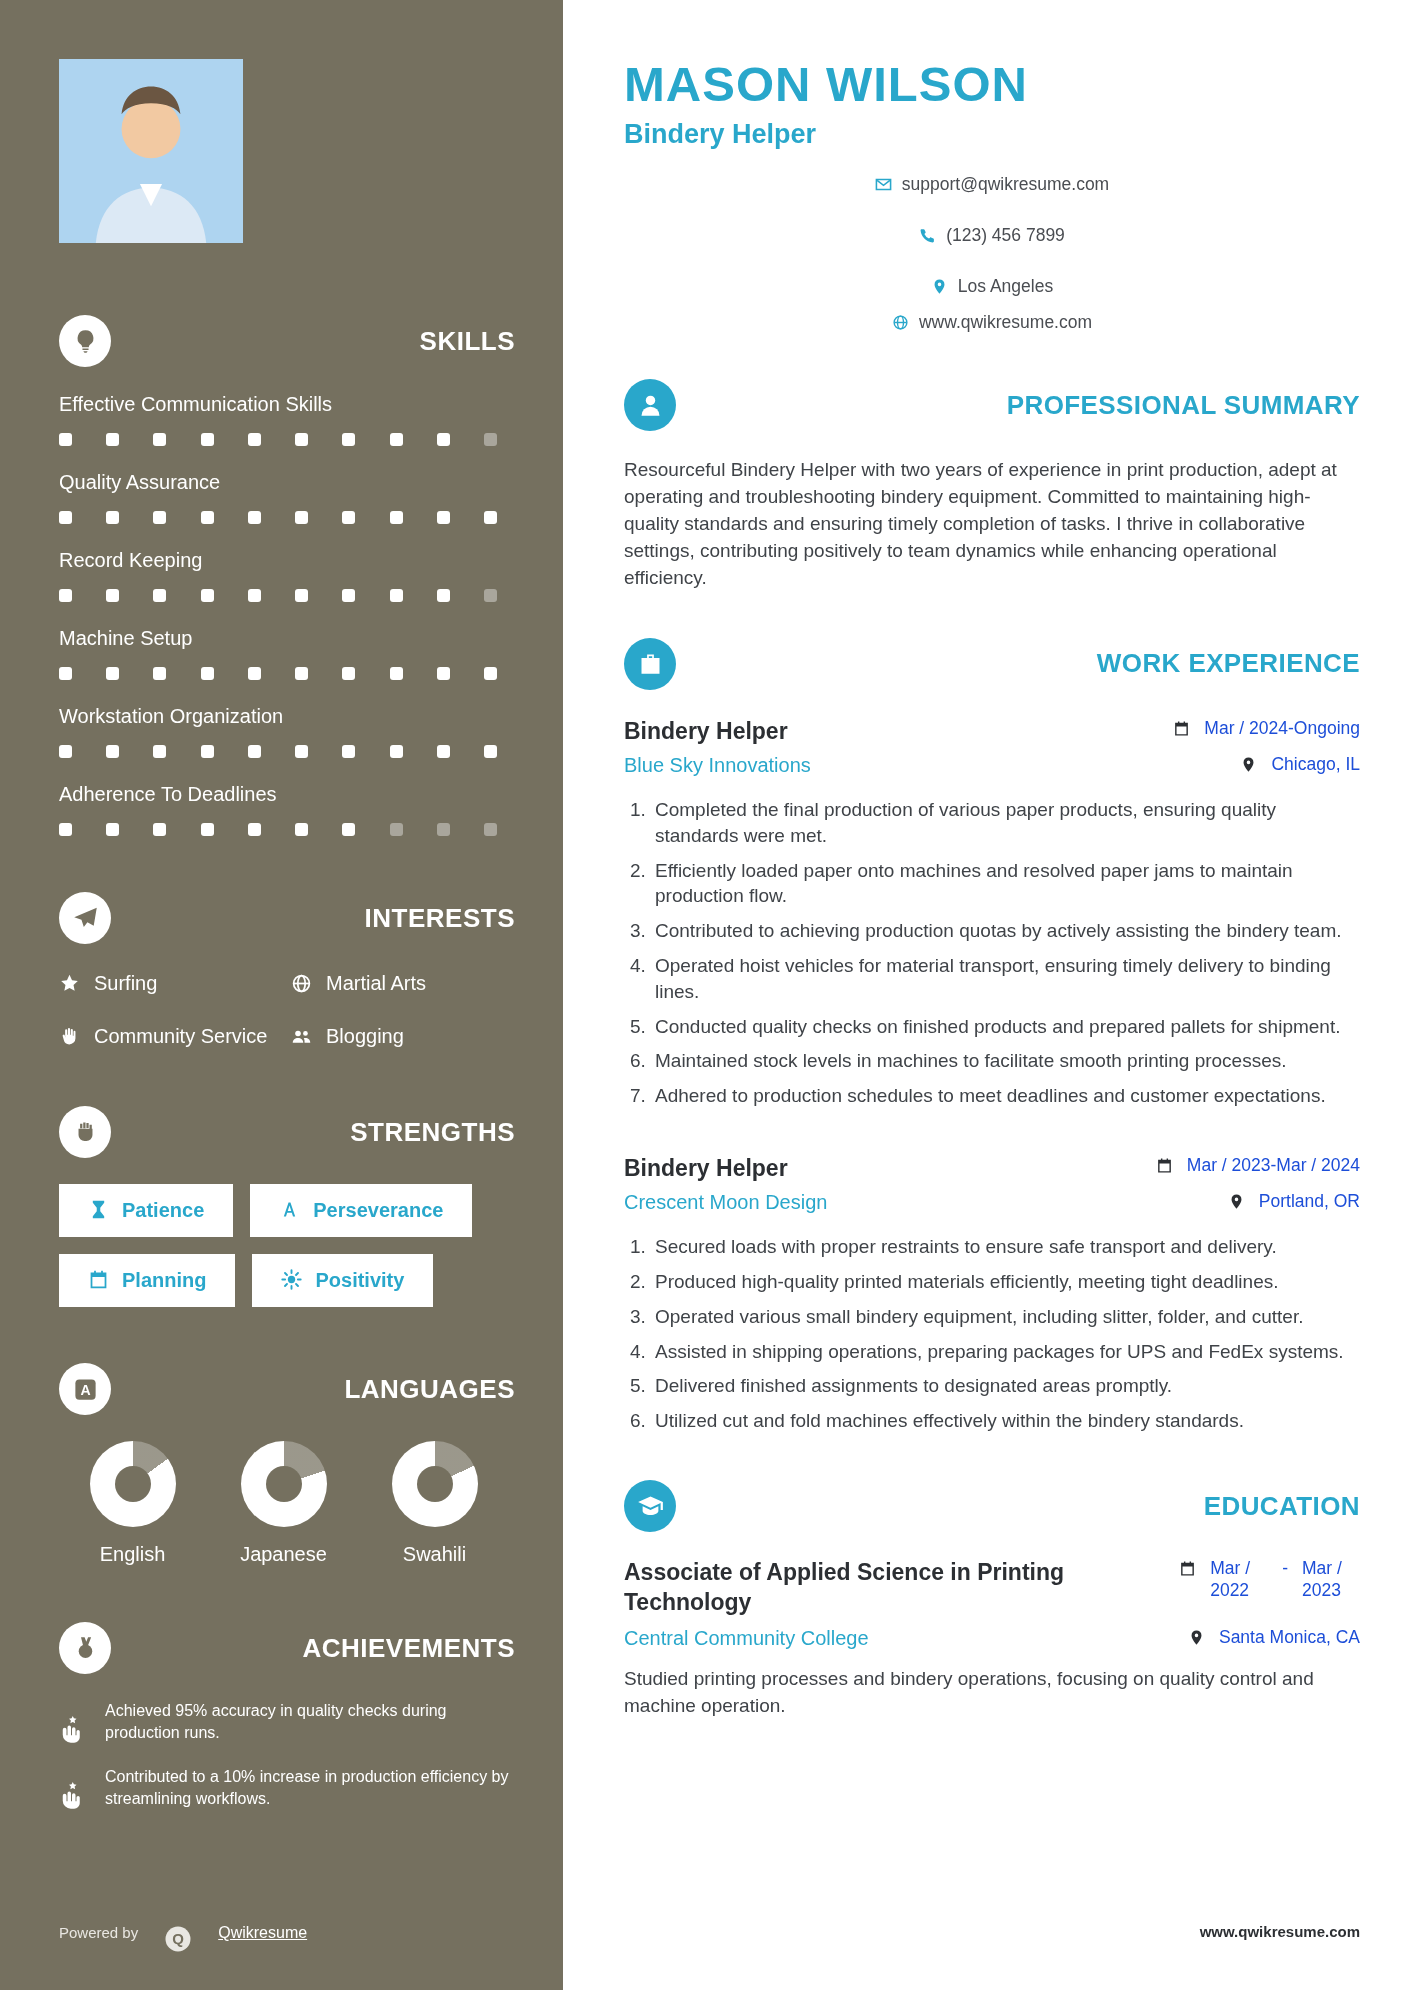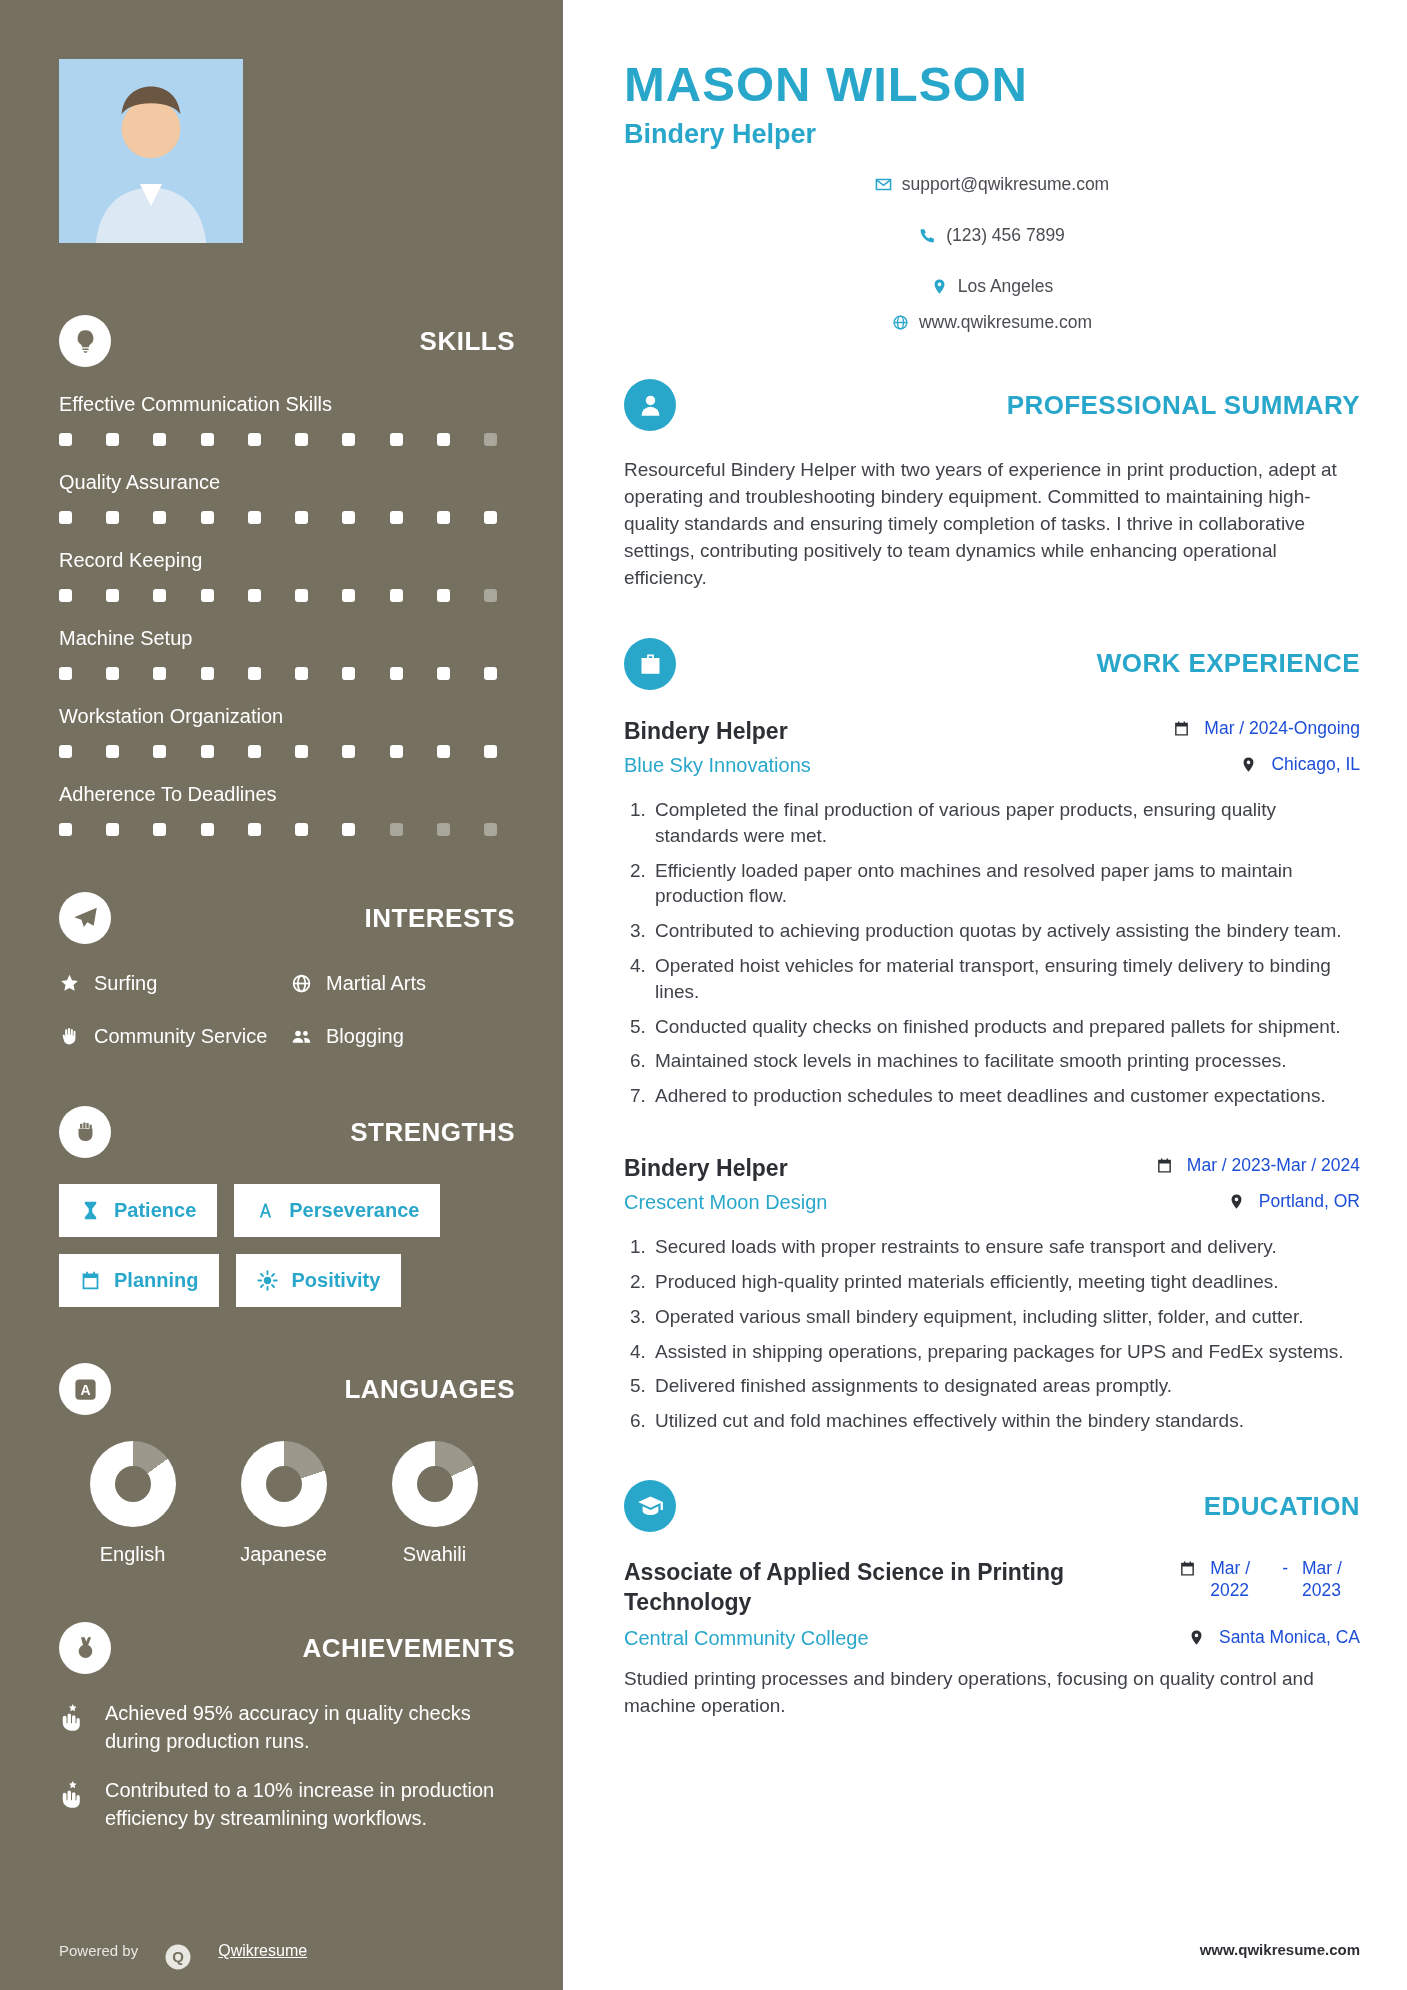--- a/index.html
+++ b/index.html
@@ -58,40 +58,40 @@
   .sq{width:13px;height:13px;border-radius:3px;background:#fff;display:inline-block;}
   .sq.dim{opacity:.38;}
   
   .interests-grid{display:grid;grid-template-columns:222px 1fr;row-gap:26px;column-gap:10px;}
   .interest-item{display:flex;gap:14px;align-items:flex-start;font-size:20px;line-height:1.35;}
   .interest-item .ic{width:21px;height:21px;margin-top:3px;flex:0 0 21px;}
   
   .strengths-wrap{display:flex;flex-wrap:wrap;gap:17px;max-width:460px;}
   .strength-box{
     background:#fff;color:var(--accent);
-    display:inline-flex;align-items:center;gap:13px;
-    padding:15px 21px;font-size:20px;font-weight:600;
+    display:inline-flex;align-items:flex-start;gap:13px;
+    padding:15px 29px;font-size:20px;font-weight:600;
   }
   .strength-box .ic{width:21px;height:21px;}
   
   .langs{display:flex;gap:4px;}
   .lang{width:147px;text-align:center;}
   .donut{
     --p:85;
     width:86px;height:86px;border-radius:50%;
     margin:0 auto;position:relative;
     background:conic-gradient(rgba(255,255,255,.28) 0 calc((100 - var(--p))*1%), #fff 0);
   }
   .donut::after{
     content:"";position:absolute;inset:25px;border-radius:50%;
     background:var(--sidebar-bg);
   }
   .lang-label{margin-top:16px;font-size:20px;color:#fff;}
   
-  .ach-item{display:flex;gap:16px;margin-bottom:22px;font-size:20px;line-height:1.38;}
+  .ach-item{display:flex;gap:16px;margin-bottom:22px;font-size:16px;line-height:1.38;align-items:flex-end;}
   .ach-item .ic{width:30px;height:30px;flex:0 0 30px;margin-top:2px;}
   
   .side-footer{
     position:absolute;left:59px;bottom:36px;
     display:flex;align-items:flex-start;gap:25px;font-size:15px;color:#e9e7e2;
   }
   .q-logo{width:30px;height:30px;}
   .brand-link{color:#fff;text-decoration:underline;font-size:16px;}
   
   .main{

